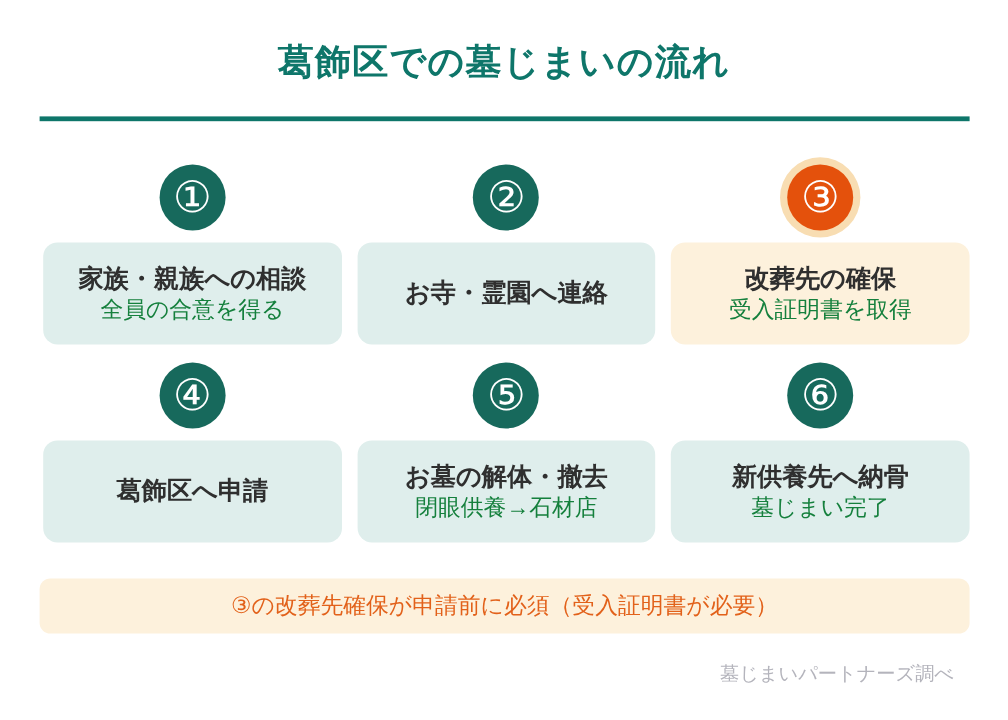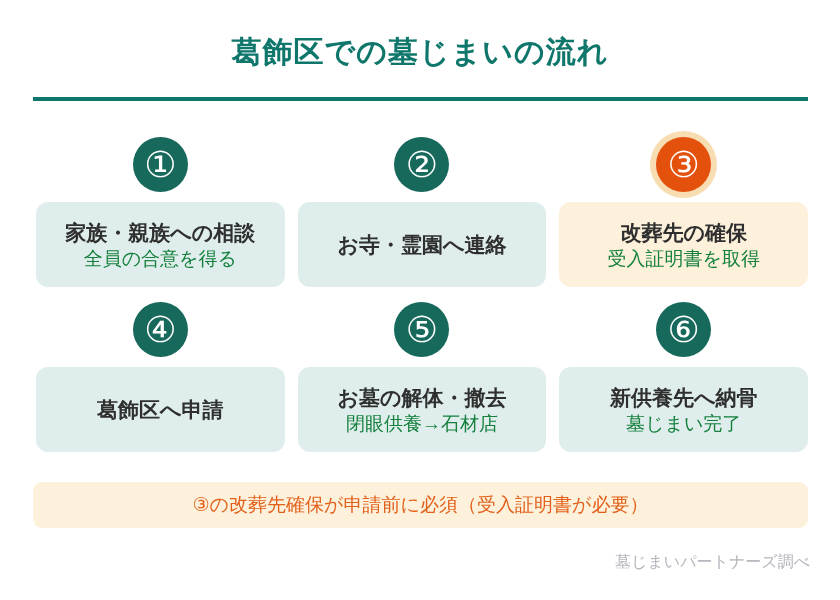--- a/index.html
+++ b/index.html
@@ -88,21 +88,21 @@
     background:#fdf1dc;
     border-radius:9px;
     display:flex;
     align-items:center;
     justify-content:center;
     font-size:19px;
     color:#e2611a;
   }
   
   .footer{
-    margin:24px 30px 0 0;
+    margin:24px 45px 0 0;
     text-align:right;
     font-size:16px;
     color:#b4b4bc;
   }
 </style>
 </head>
 <body>
 
 <div class="canvas">
 

